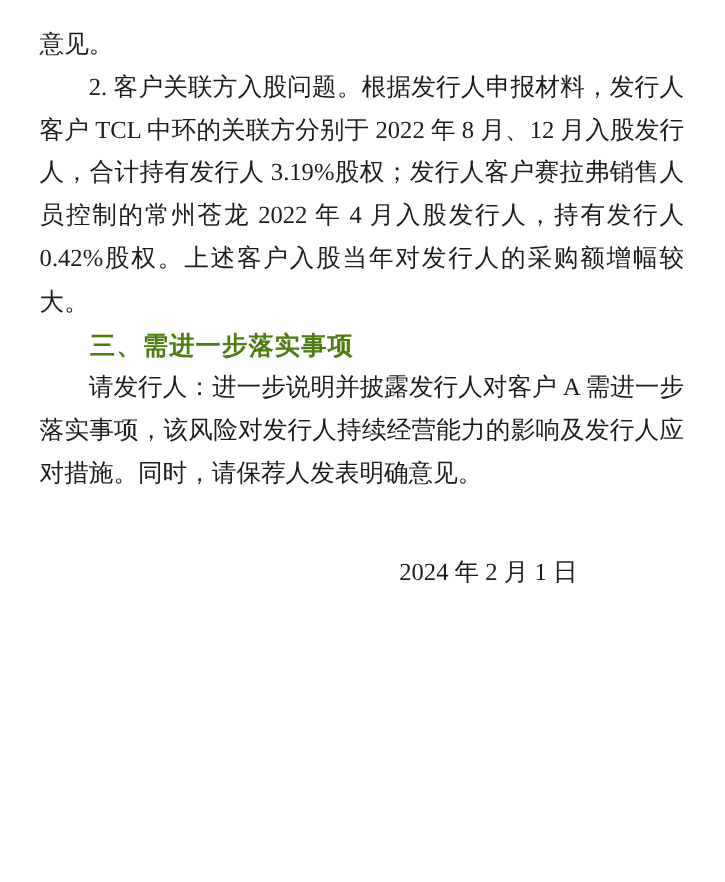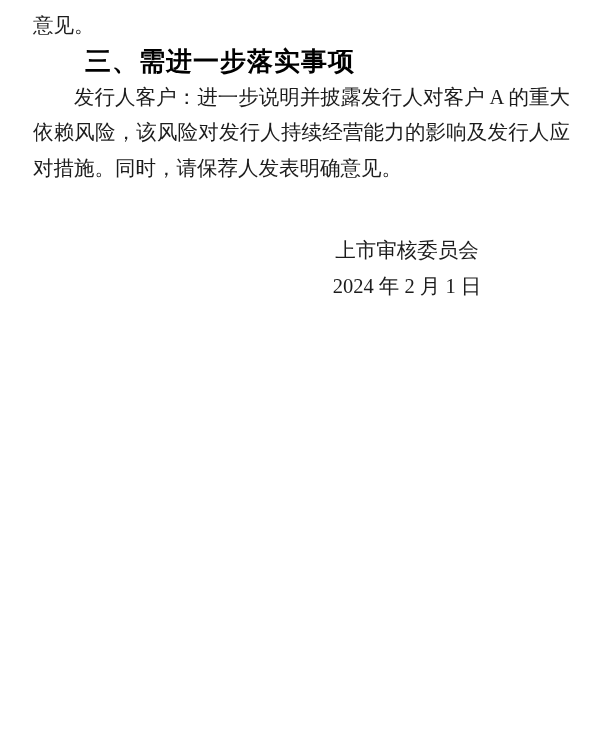--- a/index.html
+++ b/index.html
@@ -9,44 +9,44 @@
   }
   body {
     width: 604px;
     height: 735px;
     overflow: hidden;
   }
   .page {
     box-sizing: border-box;
     width: 604px;
     height: 735px;
-    padding: 8px 34px 0 33px;
+    padding: 20px 34px 0 33px;
     background: #ffffff;
     color: #1c1c1c;
     font-family: "Liberation Serif", "DejaVu Serif", serif;
     font-size: 20.5px;
     line-height: 35.8px;
   }
   .para {
     margin: 0;
     text-align: justify;
     text-justify: inter-character;
   }
   .para.indent {
     text-indent: 2em;
   }
   .section-heading {
     margin: 0;
     font-family: "Liberation Sans", "DejaVu Sans", sans-serif;
     font-weight: 700;
-    font-size: 26px;
+    font-size: 21px;
     line-height: 35.8px;
     text-indent: 2em;
     letter-spacing: 1px;
-    color: #000000;
+    color: #4d7c0f;
   }
   .signature-block {
     margin-top: 46px;
     margin-left: auto;
     margin-right: 53px;
     width: 220px;
     text-align: center;
   }
   .signature-block p {
     margin: 0;
@@ -54,24 +54,24 @@
     line-height: 35.8px;
   }
 </style>
 </head>
 <body>
 
 <div class="page">
 
   <p class="para">意见。</p>
 
+  <p class="para indent">2. 客户关联方入股问题。根据发行人申报材料，发行人客户 TCL 中环的关联方分别于 2022 年 8 月、12 月入股发行人，合计持有发行人 3.19%股权；发行人客户赛拉弗销售人员控制的常州苍龙 2022 年 4 月入股发行人，持有发行人 0.42%股权。上述客户入股当年对发行人的采购额增幅较大。</p>
 
 
   <h3 class="section-heading">三、需进一步落实事项</h3>
 
-  <p class="para indent">发行人客户：进一步说明并披露发行人对客户 A 的重大依赖风险，该风险对发行人持续经营能力的影响及发行人应对措施。同时，请保荐人发表明确意见。</p>
+  <p class="para indent">请发行人：进一步说明并披露发行人对客户 A 需进一步落实事项，该风险对发行人持续经营能力的影响及发行人应对措施。同时，请保荐人发表明确意见。</p>
 
   <div class="signature-block">
-    <p>上市审核委员会</p>
     <p>2024 年 2 月 1 日</p>
   </div>
 
 </div>
 
 </body></html>

